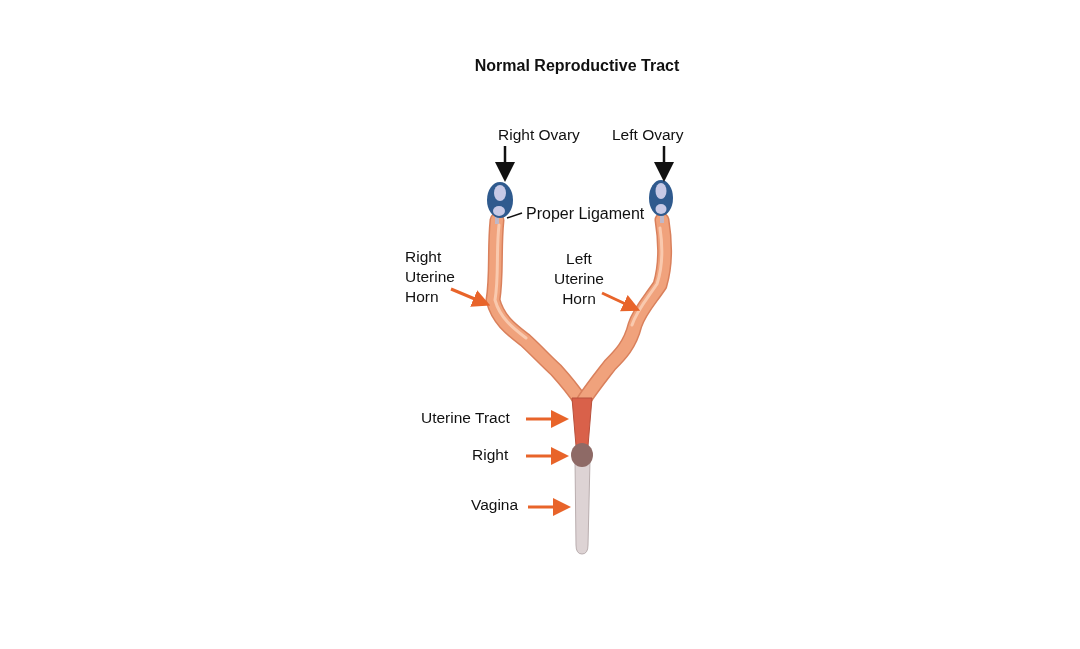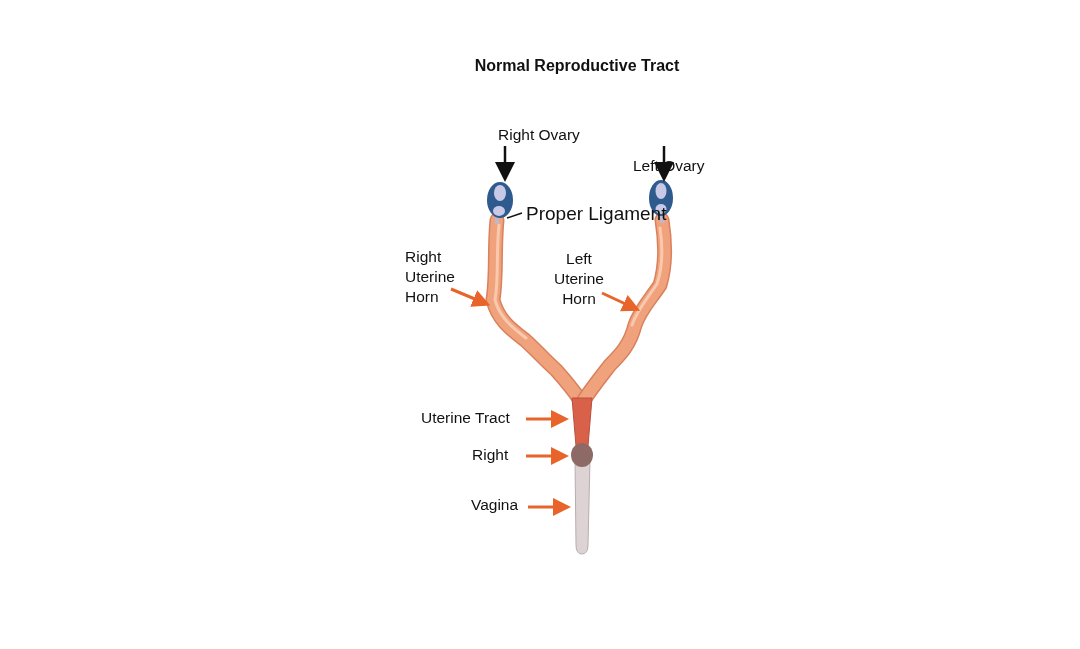--- a/index.html
+++ b/index.html
@@ -1,21 +1,21 @@
 <!DOCTYPE html>
 <html><head>
 <meta charset="utf-8">
 <style>
   html, body { margin:0; padding:0; background:#ffffff; }
   body { width:1080px; height:649px; position:relative; overflow:hidden;
          font-family:"Liberation Sans", sans-serif; color:#111; }
   .title { position:absolute; left:0; width:1154px; top:57px; text-align:center;
            font-weight:bold; font-size:16px; }
   .lbl { position:absolute; font-size:15.5px; line-height:20px; white-space:nowrap; }
-  .lbl.small { font-size:19px;text-align:center; }
+  .lbl.small { font-size:16px;text-align:center; }
   svg { position:absolute; left:0; top:0; }
 </style>
 </head>
 <body>
 
 <div class="title">Normal Reproductive Tract</div>
 
 <svg width="1080" height="649" viewBox="0 0 1080 649">
   <defs>
     <marker id="ah-black" markerWidth="8" markerHeight="8" refX="4" refY="4" orient="auto">
@@ -61,21 +61,21 @@
   <line x1="507" y1="218" x2="522" y2="213" stroke="#111" stroke-width="1.5"></line>
 
   <line x1="451" y1="289" x2="482" y2="302" stroke="#e8642a" stroke-width="3" marker-end="url(#ah-orange)"></line>
   <line x1="602" y1="293" x2="632" y2="307" stroke="#e8642a" stroke-width="3" marker-end="url(#ah-orange)"></line>
   <line x1="526" y1="419" x2="560" y2="419" stroke="#e8642a" stroke-width="3" marker-end="url(#ah-orange)"></line>
   <line x1="526" y1="456" x2="560" y2="456" stroke="#e8642a" stroke-width="3" marker-end="url(#ah-orange)"></line>
   <line x1="528" y1="507" x2="562" y2="507" stroke="#e8642a" stroke-width="3" marker-end="url(#ah-orange)"></line>
 </svg>
 
 <div class="lbl" style="left:467px;top:125px;margin-left:31px;">Right Ovary</div>
-<div class="lbl" style="left:633px;top:125px;margin-top:31px;">Left Ovary</div>
+<div class="lbl" style="left:612px;top:125px;">Left Ovary</div>
 <div class="lbl small" style="left:526px;top:204px;">Proper Ligament</div>
 
 <div class="lbl" style="left:405px;top:247px;">
   <div>Right</div>
   <div>Uterine</div>
   <div>Horn</div>
 </div>
 <div class="lbl" style="left:554px;top:249px;text-align:center;">
   <div>Left</div>
   <div>Uterine</div>

